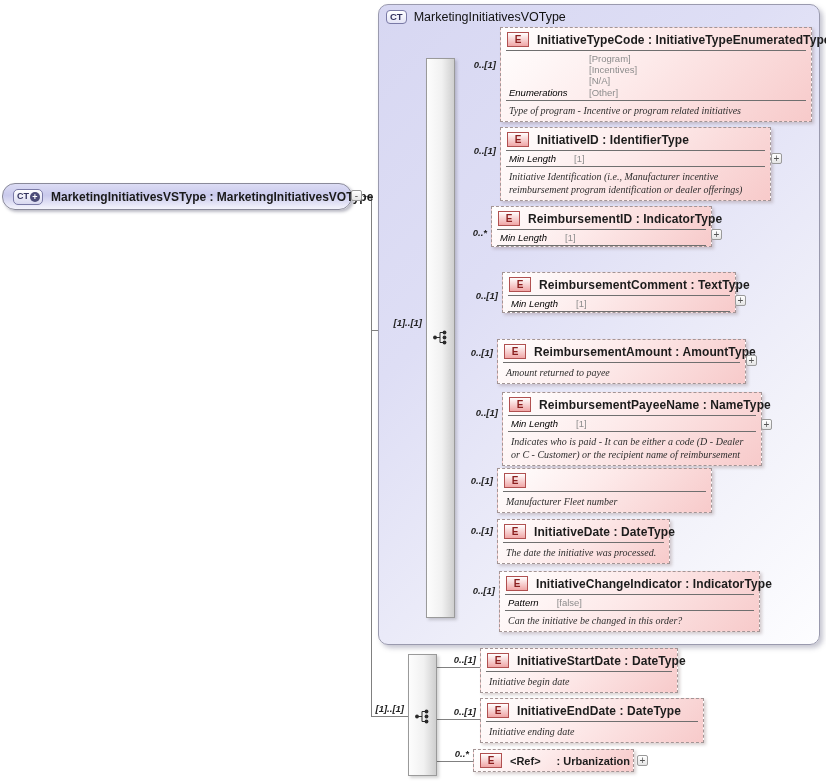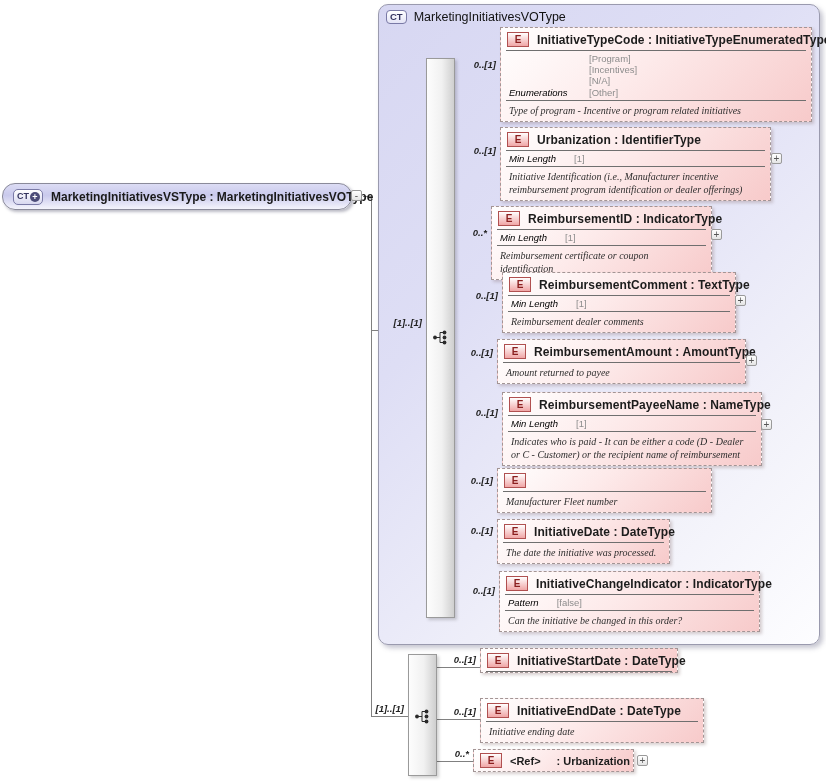--- a/index.html
+++ b/index.html
@@ -177,21 +177,21 @@
         <span>[Other]</span>
       </span>
     </div>
     <div class="sep"></div>
     <div class="annot">Type of program - Incentive or program related initiatives</div>
   </div>
 
   <div class="el-box" style="left:500px;top:127px;width:271px;">
     <div class="el-header">
       <span class="e-icon">E</span>
-      <span class="el-title">Urbanization : IdentifierType</span>
+      <span class="el-title">InitiativeID : IdentifierType</span>
     </div>
     <div class="sep"></div>
     <div class="facet-row">
       <span class="facet-name">Min Length</span>
       <span class="facet-val">[1]</span>
     </div>
     <div class="sep"></div>
     <div class="annot">Initiative Identification (i.e., Manufacturer incentive reimbursement program identification or dealer offerings)</div>
   </div>
   <div class="toggle" style="left:771px;top:153px;">+</div>
@@ -200,36 +200,34 @@
     <div class="el-header">
       <span class="e-icon">E</span>
       <span class="el-title">ReimbursementID : IndicatorType</span>
     </div>
     <div class="sep"></div>
     <div class="facet-row">
       <span class="facet-name">Min Length</span>
       <span class="facet-val">[1]</span>
     </div>
     <div class="sep"></div>
-    <div class="annot">Reimbursement certificate or coupon identification</div>
   </div>
   <div class="toggle" style="left:711px;top:229px;">+</div>
 
   <div class="el-box" style="left:502px;top:272px;width:234px;">
     <div class="el-header">
       <span class="e-icon">E</span>
       <span class="el-title">ReimbursementComment : TextType</span>
     </div>
     <div class="sep"></div>
     <div class="facet-row">
       <span class="facet-name">Min Length</span>
       <span class="facet-val">[1]</span>
     </div>
     <div class="sep"></div>
-    <div class="annot">Reimbursement dealer comments</div>
   </div>
   <div class="toggle" style="left:735px;top:295px;">+</div>
 
   <div class="el-box" style="left:497px;top:339px;width:249px;">
     <div class="el-header">
       <span class="e-icon">E</span>
       <span class="el-title">ReimbursementAmount : AmountType</span>
     </div>
     <div class="sep"></div>
     <div class="annot">Amount returned to payee</div>
@@ -281,20 +279,21 @@
     <div class="sep"></div>
     <div class="annot">Can the initiative be changed in this order?</div>
   </div>
 
   <div class="el-box" style="left:480px;top:648px;width:198px;">
     <div class="el-header">
       <span class="e-icon">E</span>
       <span class="el-title">InitiativeStartDate : DateType</span>
     </div>
     <div class="sep"></div>
+    <div class="annot">Initiative begin date</div>
   </div>
 
   <div class="el-box" style="left:480px;top:698px;width:224px;">
     <div class="el-header">
       <span class="e-icon">E</span>
       <span class="el-title">InitiativeEndDate : DateType</span>
     </div>
     <div class="sep"></div>
     <div class="annot">Initiative ending date</div>
   </div>

